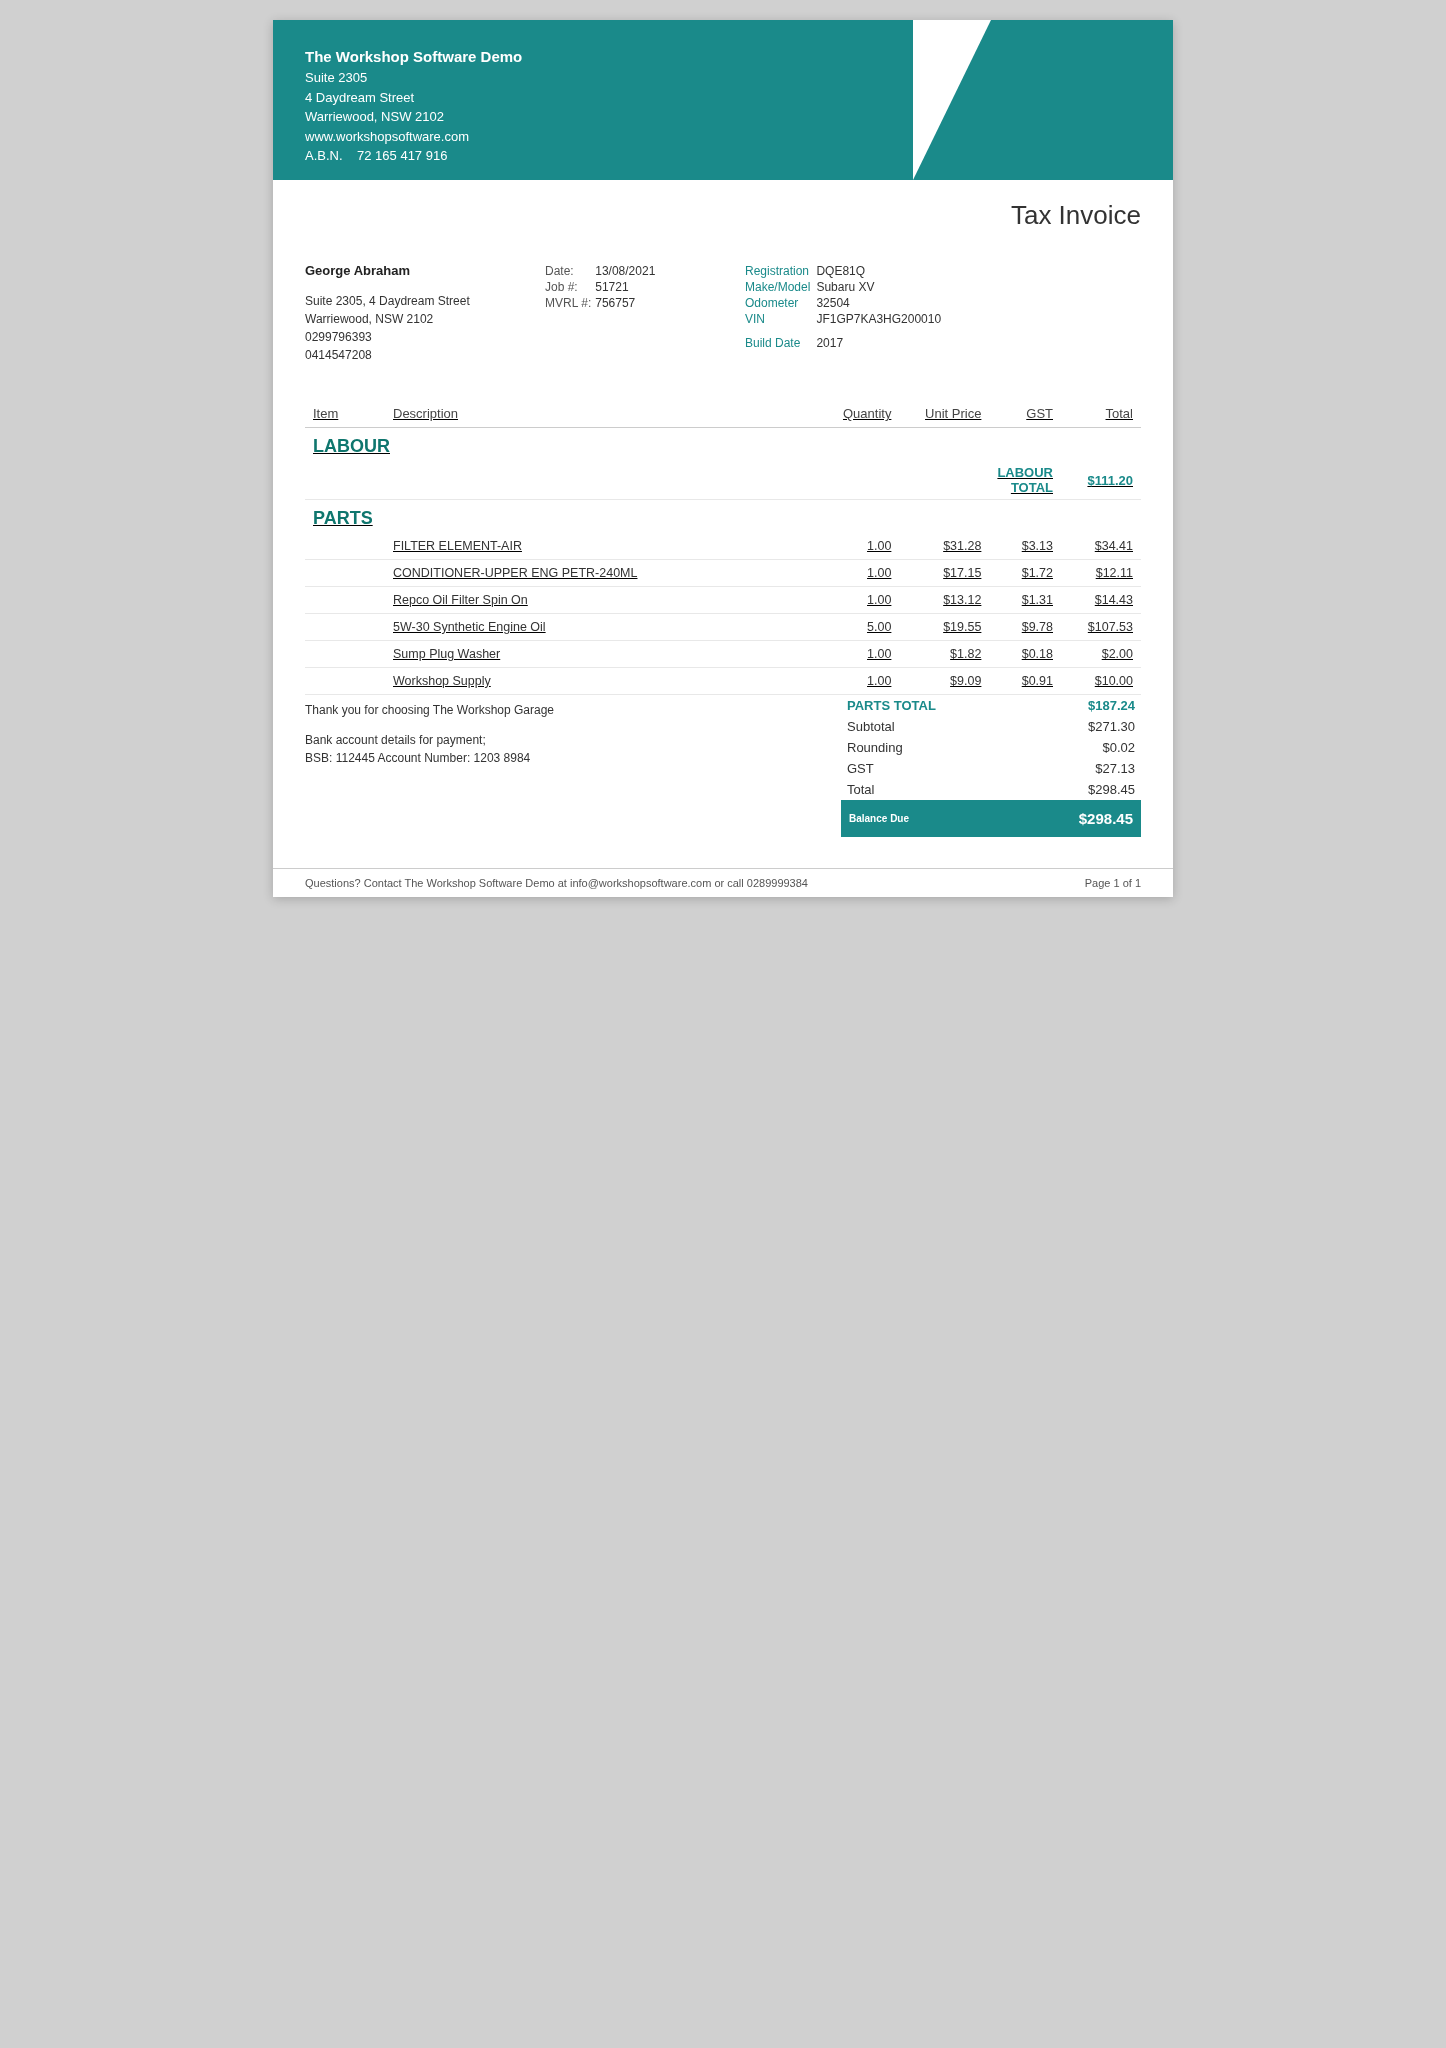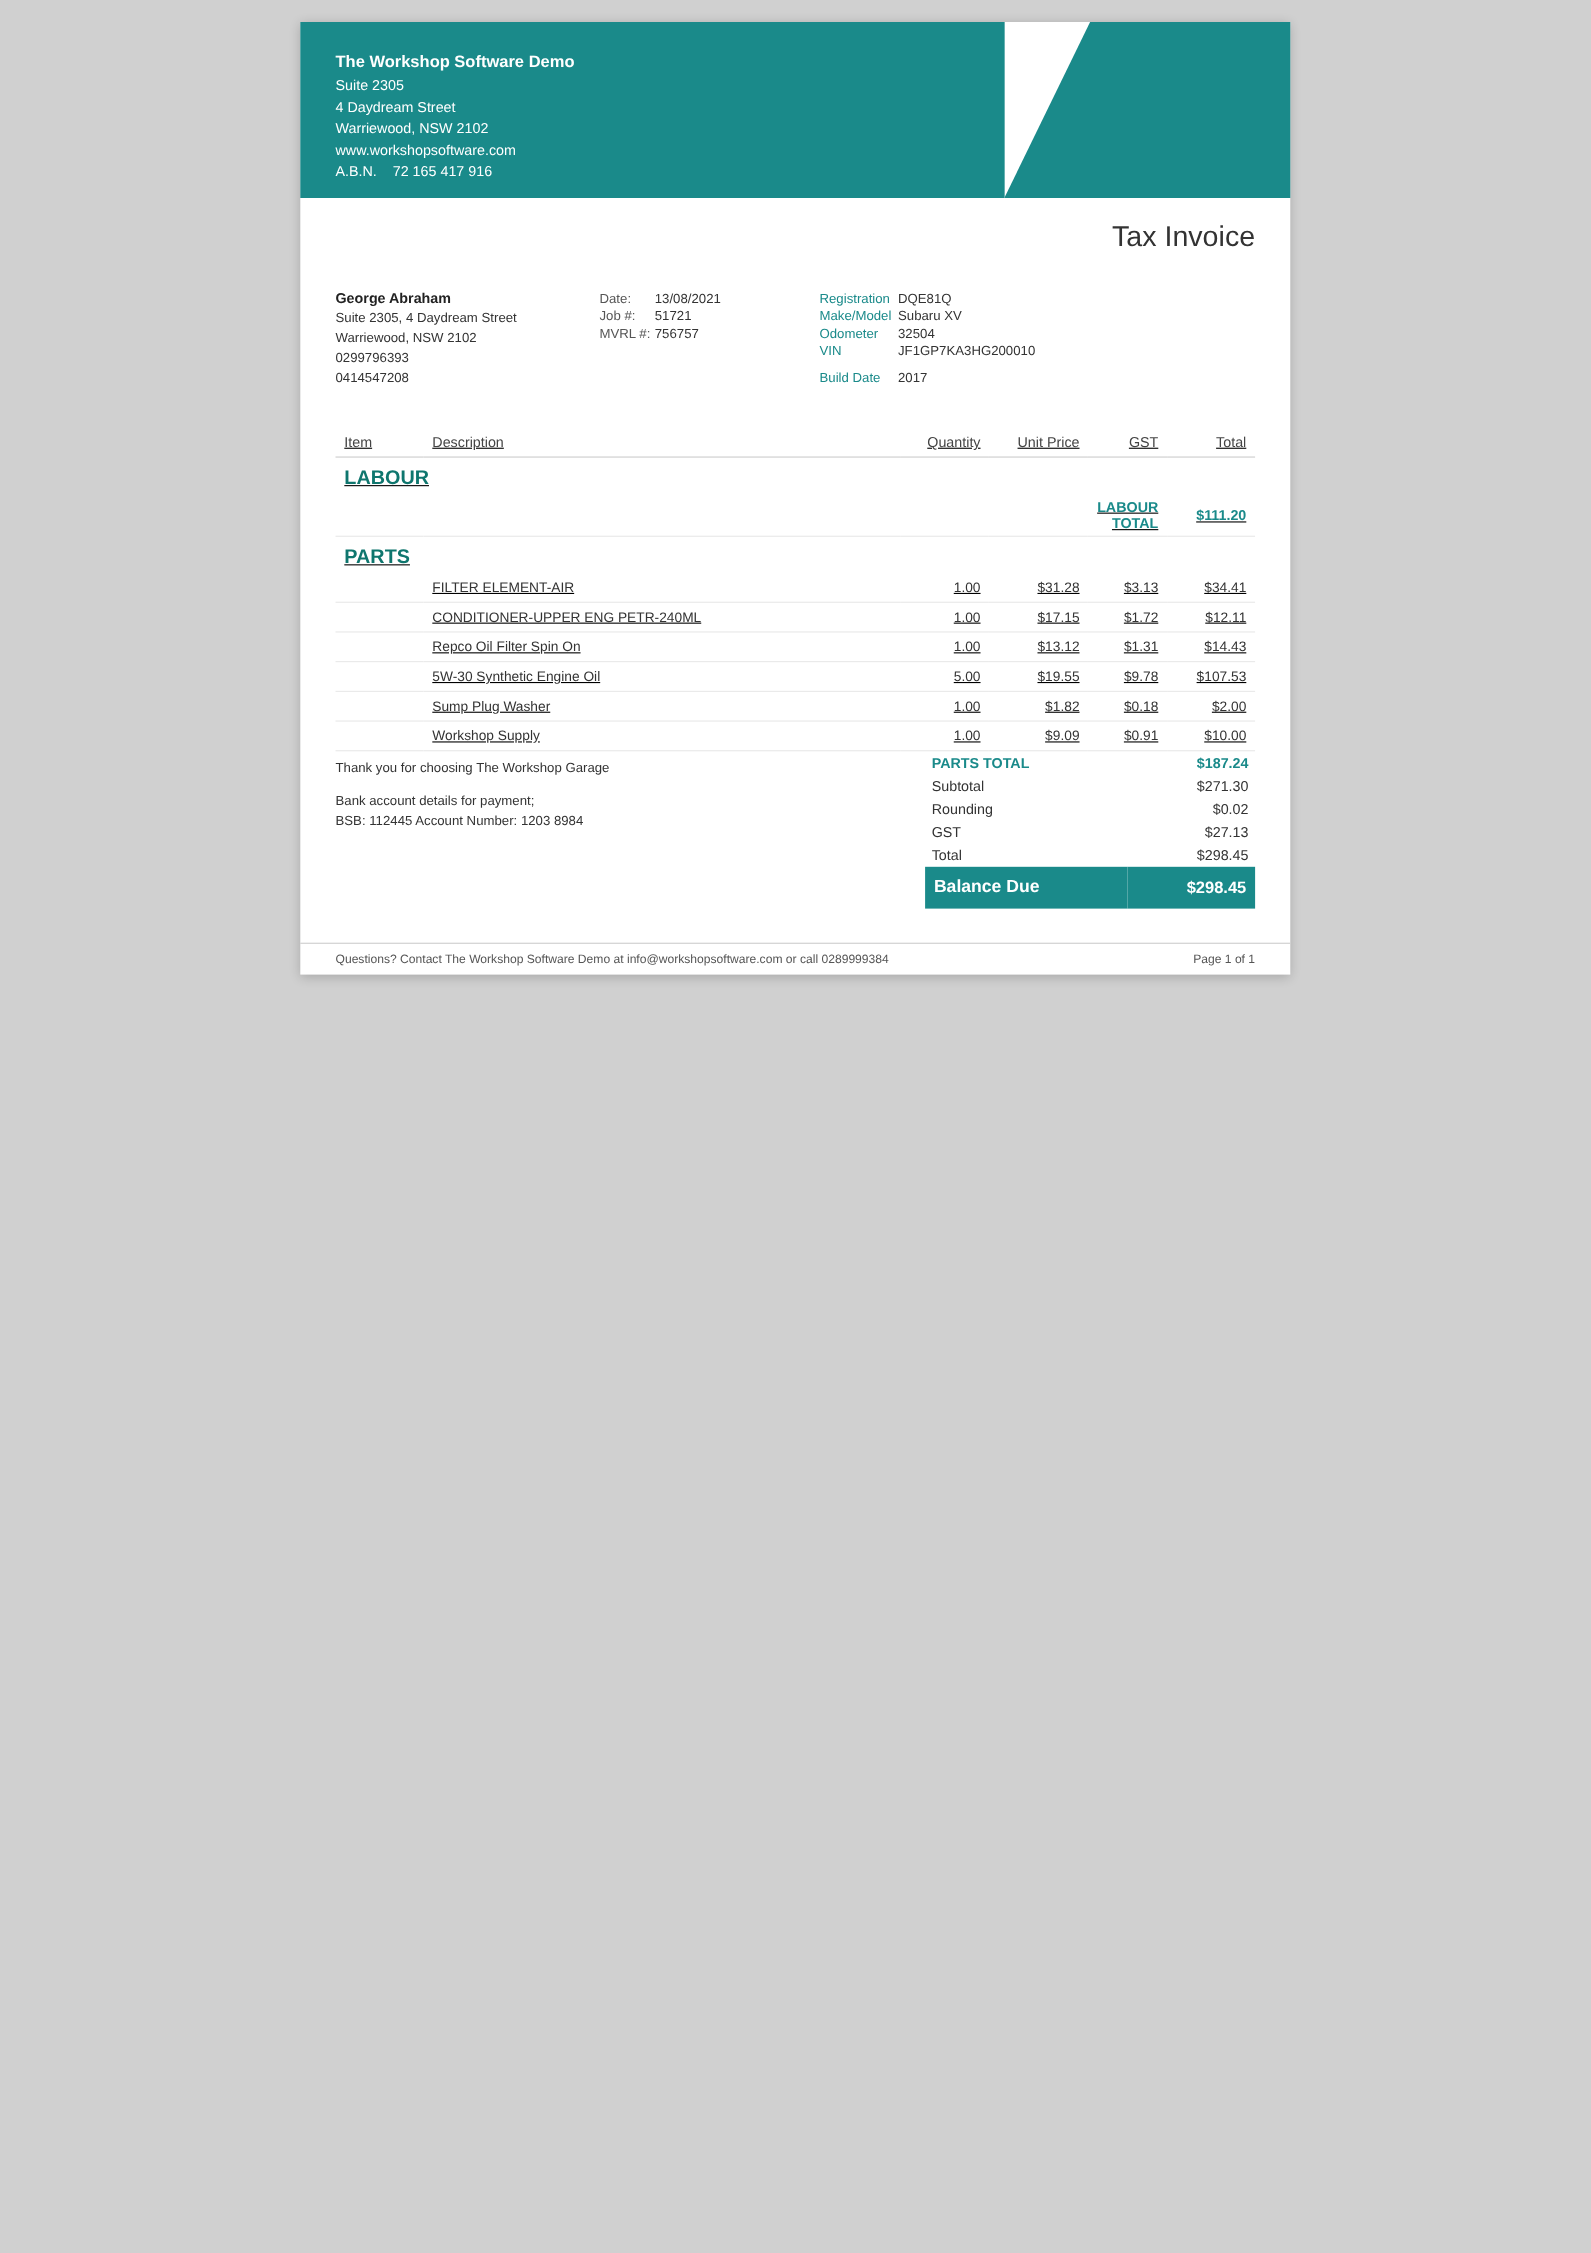--- a/index.html
+++ b/index.html
@@ -93,21 +93,21 @@
     }
 
     .customer-block {
       flex: 0 0 220px;
     }
 
     .customer-block .cname {
       font-weight: bold;
       font-size: 13px;
       color: #222;
-      margin-bottom: 2px;
+      margin-bottom: 14px;
     }
 
     .customer-block .cline {
       font-size: 12px;
       color: #333;
       line-height: 1.5;
     }
 
     .job-block {
       flex: 0 0 180px;
@@ -453,21 +453,21 @@
         </tr>
         <tr>
           <td style="color:#333;">GST</td>
           <td class="right" style="color:#333;">$27.13</td>
         </tr>
         <tr>
           <td style="color:#333;">Total</td>
           <td class="right" style="color:#333;">$298.45</td>
         </tr>
         <tr>
-          <td style="background:#1a8a8a; color:#fff; font-weight:bold; font-size:16px; padding:10px 8px;">Balance Due</td>
+          <td style="background:#1a8a8a; color:#fff; font-weight:bold; font-size:10px; padding:10px 8px;">Balance Due</td>
           <td style="background:#1a8a8a; color:#fff; font-weight:bold; font-size:15px; padding:10px 8px; text-align:right;">$298.45</td>
         </tr>
       </tbody>
         </table>
     </div>
   </div>
 
   <div class="page-footer">
     <span>Questions? Contact The Workshop Software Demo at info@workshopsoftware.com or call 0289999384</span>
     <span>

